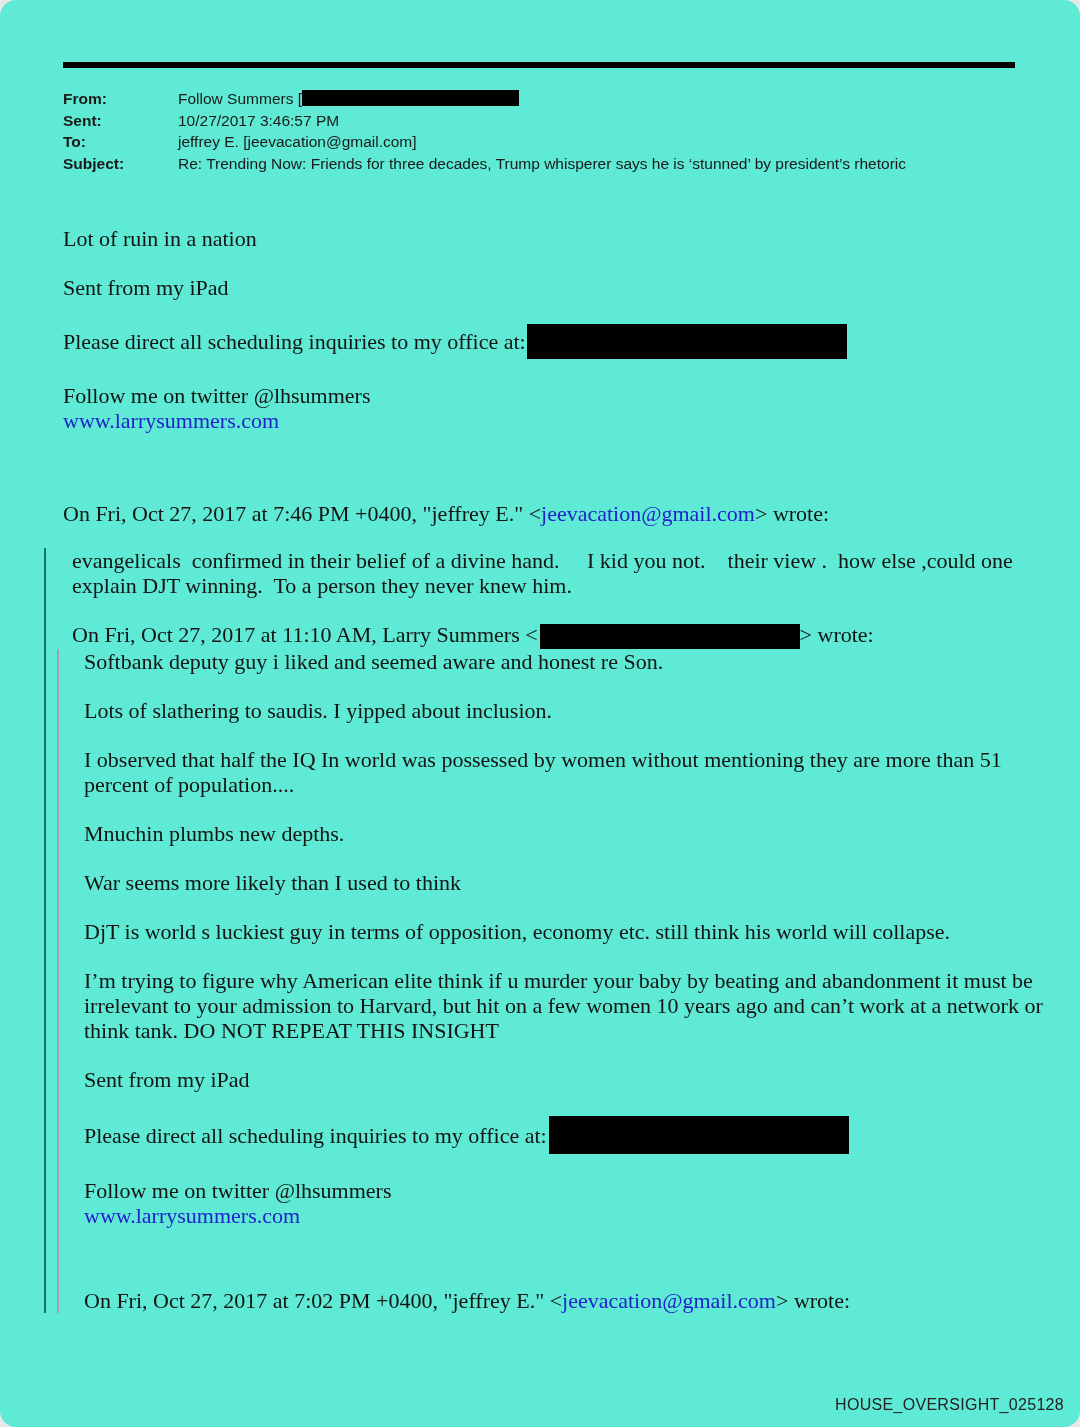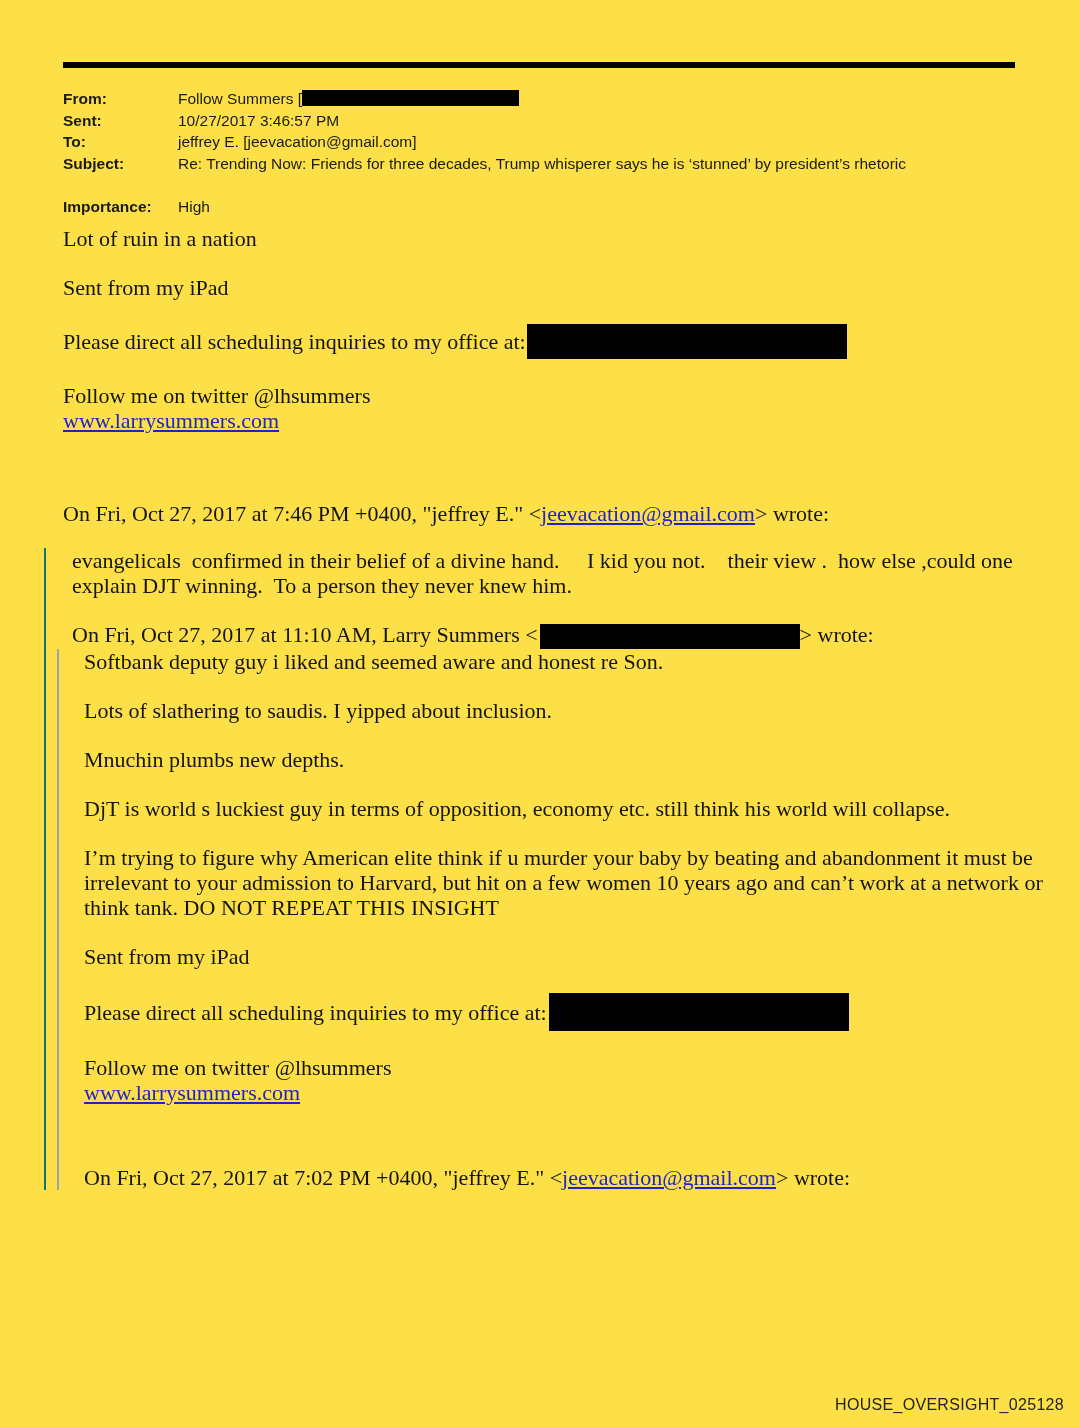--- a/index.html
+++ b/index.html
@@ -1,24 +1,25 @@
 <!DOCTYPE html>
 <html><head>
 <meta charset="utf-8">
 <style>
   html, body { margin: 0; padding: 0; background: #e8e8e8; }
   .page {
     position: relative;
     width: 1080px;
     height: 1427px;
     margin: 0 auto;
-    background: #fde047;
+    background: #5eead4;
     color: #141414;
     font-family: "Liberation Serif", serif;
     overflow: hidden;
+    border-radius: 16px;
   }
   .top-rule {
     position: absolute;
     left: 63px; top: 62px;
     width: 952px; height: 6px;
     background: #000;
   }
   .header {
     position: absolute;
     left: 63px; top: 88px;
@@ -40,21 +41,21 @@
   .body {
     position: absolute;
     left: 63px; top: 226px;
     width: 1000px;
     font-size: 22px;
     line-height: 25px;
   }
   .body p { margin: 0 0 24px 0; }
   .body p.tight { margin-bottom: 0; }
   .pre { white-space: pre-wrap; }
-  a.doclink { color: #2222cc; text-decoration: underline; cursor: pointer; }
+  a.doclink { color: #2222cc; cursor: pointer; }
   .quote1-header { margin-top: 68px !important; margin-bottom: 22px !important; }
   .bq-outer {
     margin-left: -19px;
     border-left: 2px solid #0f766e;
     padding-left: 26px;
   }
   .bq-outer > p.quote2-header { margin-bottom: 0; }
   .bq-inner {
     margin-left: -15px;
     border-left: 2px solid #a3a3a3;
@@ -87,24 +88,20 @@
       <span class="hvalue">10/27/2017 3:46:57 PM</span>
     </div>
     <div class="hrow">
       <span class="hlabel">To:</span>
       <span class="hvalue">jeffrey E. [jeevacation@gmail.com]</span>
     </div>
     <div class="hrow">
       <span class="hlabel">Subject:</span>
       <span class="hvalue">Re: Trending Now: Friends for three decades, Trump whisperer says he is ‘stunned’ by president’s rhetoric</span>
     </div>
-    <div class="hrow importance-row">
-      <span class="hlabel">Importance:</span>
-      <span class="hvalue">High</span>
-    </div>
   </div>
 
   <div class="body">
 
     <p>Lot of ruin in a nation</p>
 
     <p>Sent from my iPad</p>
 
     <p><span>Please direct all scheduling inquiries to my office at:</span><span class="redact redact-office1"></span></p>
 
@@ -117,21 +114,24 @@
 
       <p class="pre">evangelicals  confirmed in their belief of a divine hand.     I kid you not.    their view .  how else ,could one
 explain DJT winning.  To a person they never knew him.</p>
 
       <p class="quote2-header"><span>On Fri, Oct 27, 2017 at 11:10 AM, Larry Summers &lt;</span><span class="redact redact-quote"></span><span>&gt; wrote:</span></p>
 
       <div class="bq-inner">
 
         <p>Softbank deputy guy i liked and seemed aware and honest re Son.</p>
         <p>Lots of slathering to saudis.  I yipped about inclusion.</p>
+        <p class="pre">I observed that half the IQ In world was possessed by women without mentioning they are more than 51
+percent of population....</p>
         <p>Mnuchin plumbs new depths.</p>
+        <p>War seems more likely than I used to think</p>
         <p>DjT is world s luckiest guy in terms of opposition, economy etc.  still think his world will collapse.</p>
         <p class="pre">I’m trying to figure why American elite think if u murder your baby by beating and abandonment it must be
 irrelevant to your admission to Harvard, but hit on a few women 10 years ago and can’t work at a network or
 think tank. DO NOT REPEAT THIS INSIGHT</p>
 
         <p>Sent from my iPad</p>
 
         <p><span>Please direct all scheduling inquiries to my office at:</span><span class="redact redact-office2"></span></p>
 
         <p class="tight">Follow me on twitter @lhsummers</p>

